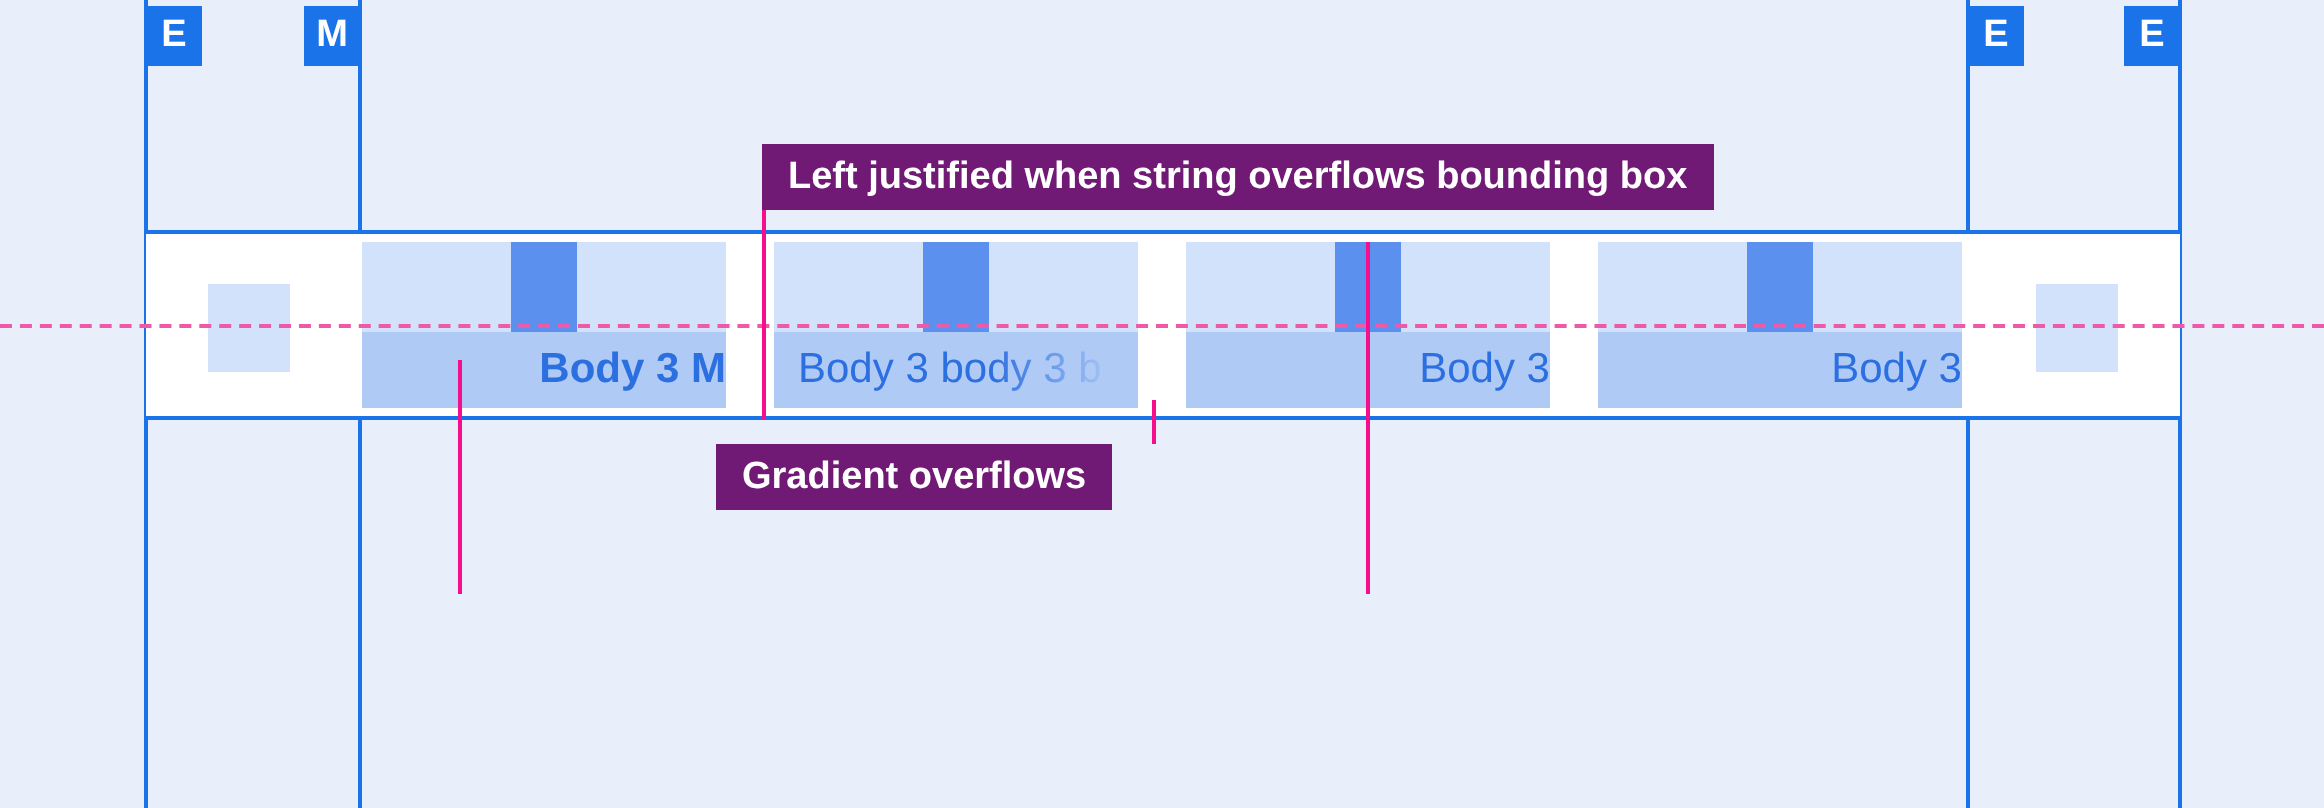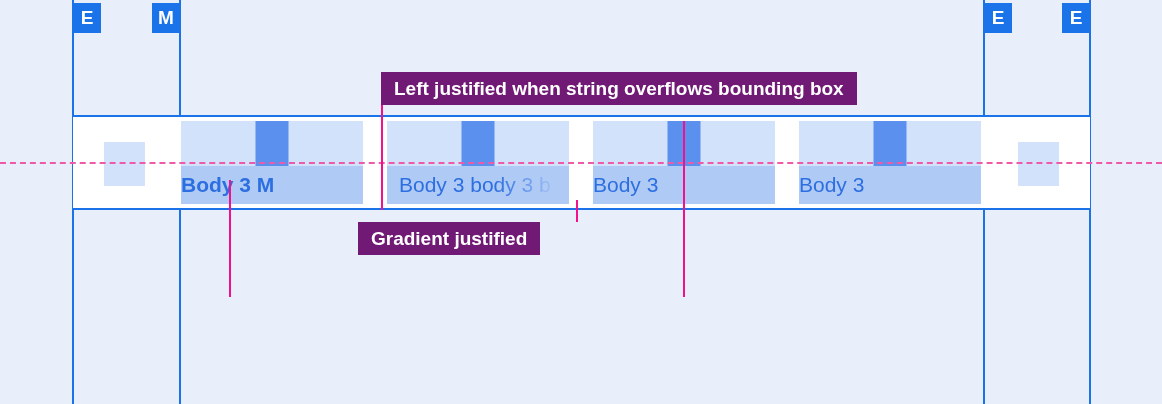--- a/index.html
+++ b/index.html
@@ -93,21 +93,21 @@
     overflow: hidden;
   }
   .tab .labeltext {
     position: absolute;
     top: 0;
     left: 0;
     right: 0;
     line-height: 38px;
     font-size: 21px;
     color: #2c6fe0;
-    text-align: left;
+    text-align: right;
     white-space: nowrap;
   }
   .tab .labeltext.medium { font-weight: bold; }
   .tab .labeltext.leftjust {
     text-align: left;
     left: 12px;
     right: auto;
   }
   .tab .fade {
     position: absolute;
@@ -202,15 +202,15 @@
   </div>
 
   <div class="centerline" style="top:162px"></div>
 
   <div class="leader" style="left:381px;top:72px;height:138px"></div>
   <div class="leader" style="left:576px;top:200px;height:22px"></div>
   <div class="leader" style="left:229px;top:180px;height:117px"></div>
   <div class="leader" style="left:683px;top:121px;height:176px"></div>
 
   <div class="callout" style="left:381px;top:72px">Left justified when string overflows bounding box</div>
-  <div class="callout" style="left:358px;top:222px">Gradient justified</div>
+  <div class="callout" style="left:358px;top:222px">Gradient overflows</div>
 
 </div>
 
 </body></html>

